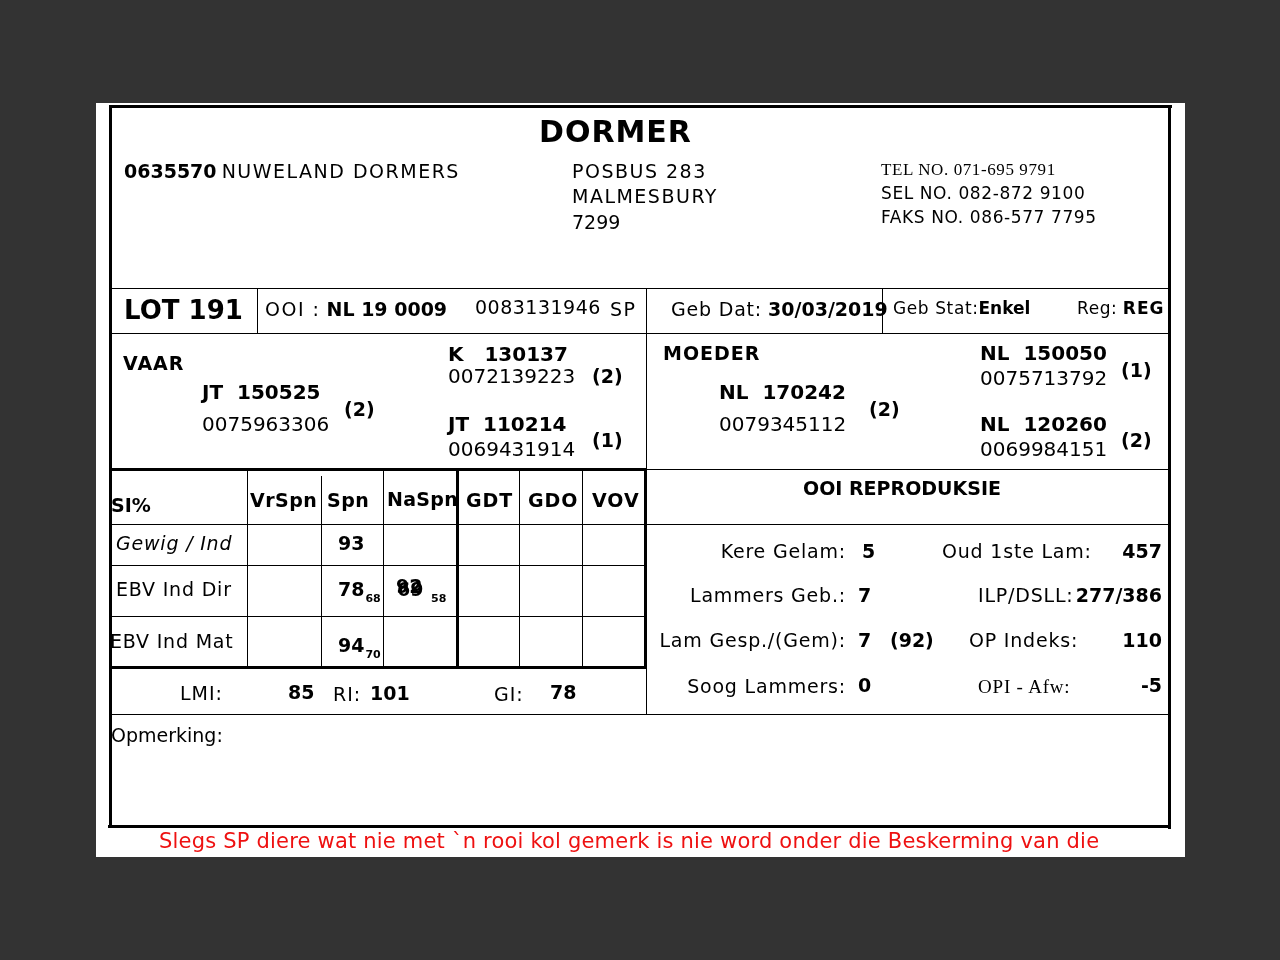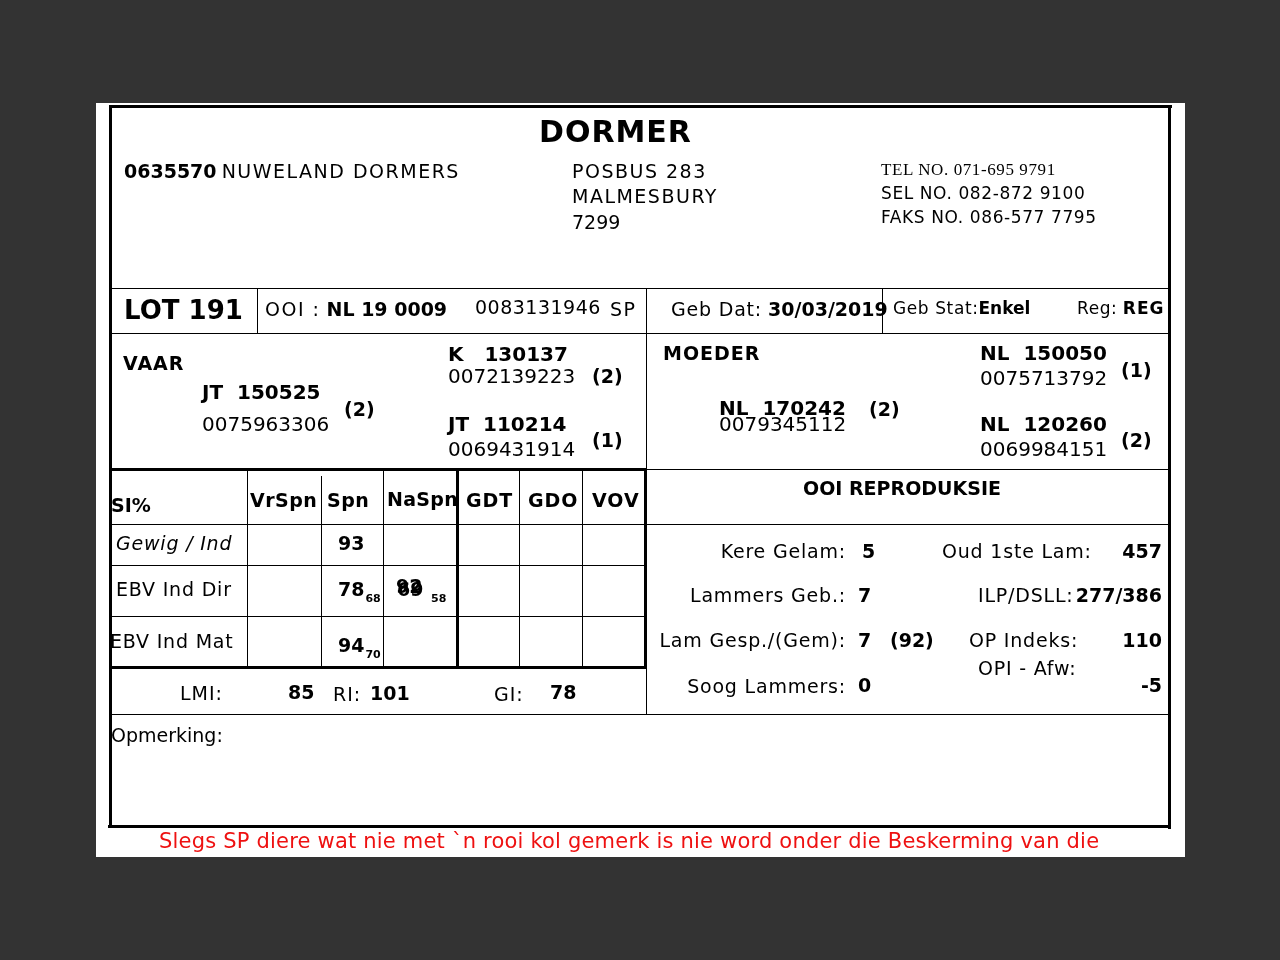--- a/index.html
+++ b/index.html
@@ -92,21 +92,21 @@
 
 <div class="abs b t20" style="left:448px;top:342px;white-space:pre;">K   130137</div>
 <div class="abs t20" style="left:448px;top:364px;">0072139223</div>
 <div class="abs b t19" style="left:592px;top:365px;">(2)</div>
 
 <div class="abs b t20" style="left:448px;top:412px;white-space:pre;">JT  110214</div>
 <div class="abs t20" style="left:448px;top:437px;">0069431914</div>
 <div class="abs b t19" style="left:592px;top:429px;">(1)</div>
 
 <div class="abs b t19" style="left:663px;top:342px;letter-spacing:1px;">MOEDER</div>
-<div class="abs b t20" style="left:719px;top:380px;white-space:pre;margin-top:16px;">NL  170242</div>
+<div class="abs b t20" style="left:719px;top:380px;white-space:pre;">NL  170242</div>
 <div class="abs t20" style="left:719px;top:412px;">0079345112</div>
 <div class="abs b t19" style="left:869px;top:398px;">(2)</div>
 
 <div class="abs b t20" style="left:980px;top:341px;white-space:pre;">NL  150050</div>
 <div class="abs t20" style="left:980px;top:366px;">0075713792</div>
 <div class="abs b t19" style="left:1121px;top:359px;">(1)</div>
 
 <div class="abs b t20" style="left:980px;top:412px;white-space:pre;">NL  120260</div>
 <div class="abs t20" style="left:980px;top:437px;">0069984151</div>
 <div class="abs b t19" style="left:1121px;top:429px;">(2)</div>
@@ -160,19 +160,19 @@
 
 <div class="abs t19" style="left:942px;top:540px;letter-spacing:0.8px;">Oud 1ste Lam:</div>
 <div class="abs b t19" style="right:118px;top:540px;">457</div>
 
 <div class="abs t19" style="left:978px;top:584px;letter-spacing:0.8px;">ILP/DSLL:</div>
 <div class="abs b t19" style="right:118px;top:584px;">277/386</div>
 
 <div class="abs t19" style="left:969px;top:629px;letter-spacing:0.8px;">OP Indeks:</div>
 <div class="abs b t19" style="right:118px;top:629px;">110</div>
 
-<div class="abs t19" style="left:978px;top:657px;letter-spacing:0.8px;">OPI - Afw:</div>
+<div class="abs t19" style="left:978px;top:676px;letter-spacing:0.8px;font-family:Liberation Serif, serif;">OPI - Afw:</div>
 <div class="abs b t19" style="right:118px;top:674px;">-5</div>
 
 <div class="abs" style="left:111px;top:724px;font-size:19px;">Opmerking:</div>
 <div class="abs" style="left:113px;top:750px;width:1050px;height:70px;"></div>
 
 <div class="abs red" style="left:159px;top:829px;font-size:21px;letter-spacing:0.2px;">Slegs SP diere wat nie met `n rooi kol gemerk is nie word onder die Beskerming van die</div>
 
 </body></html>

